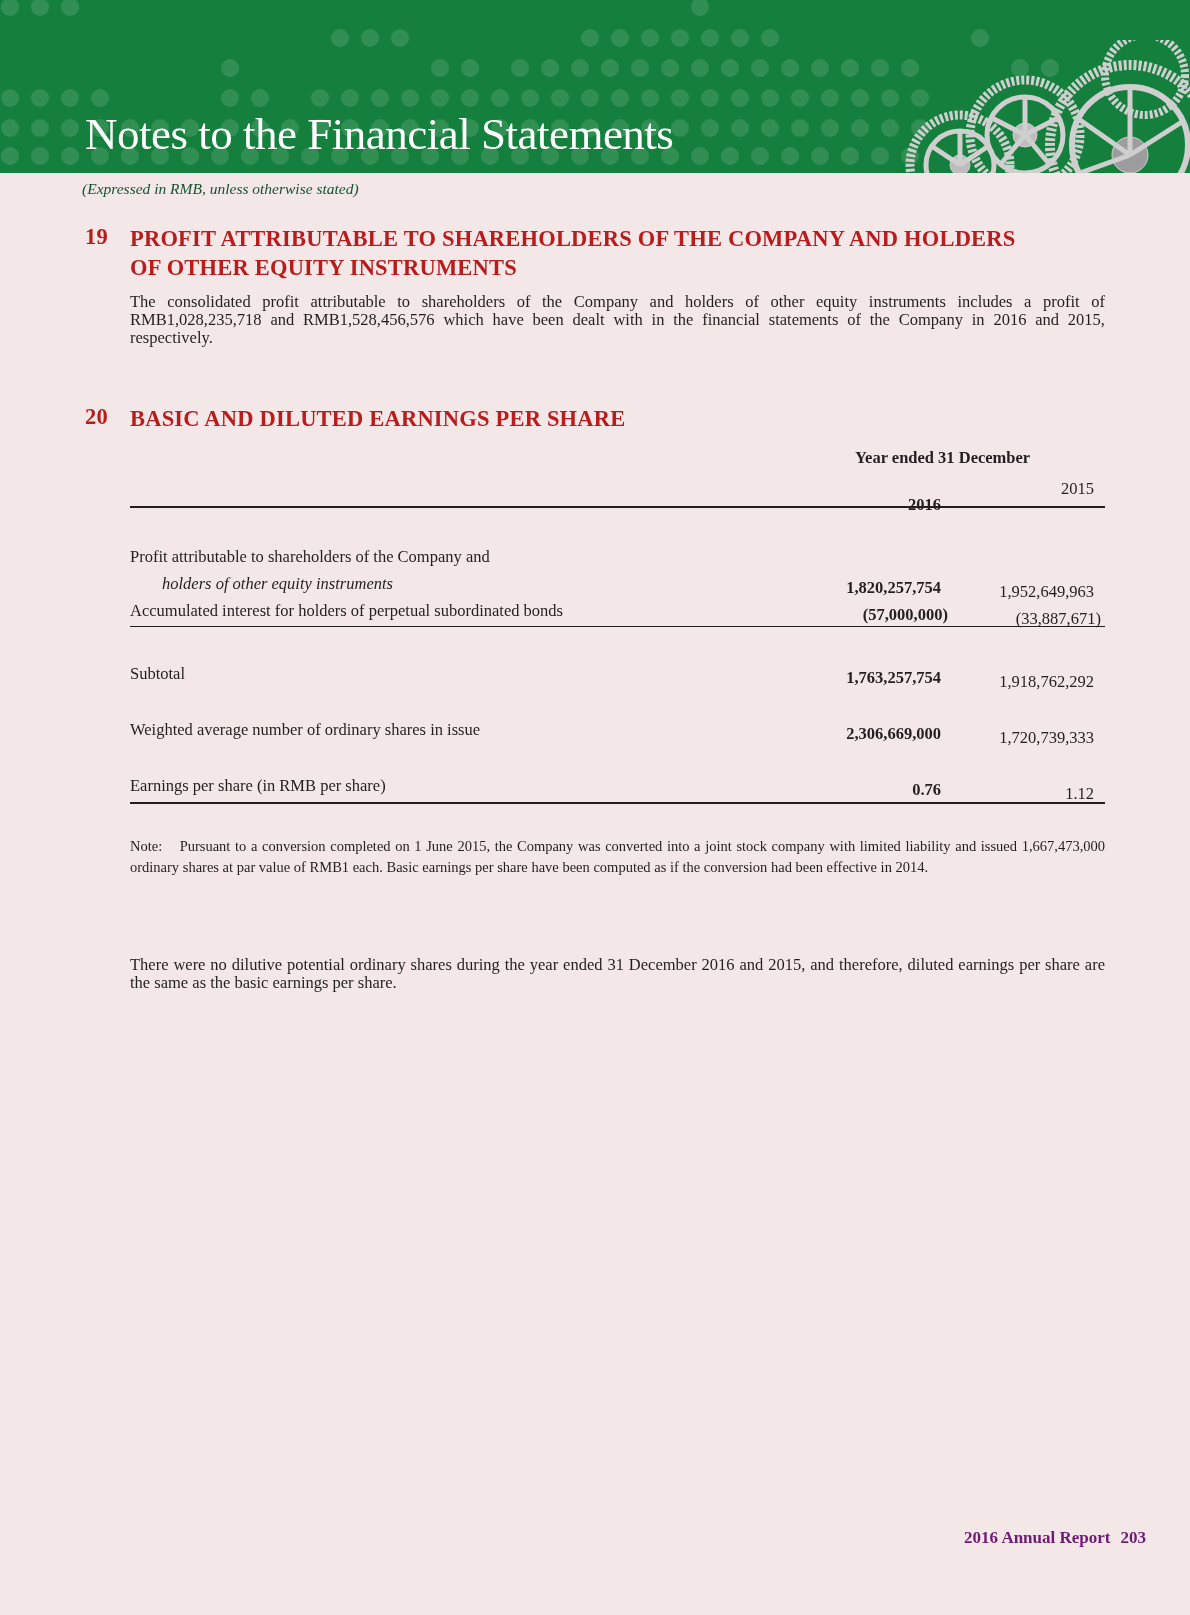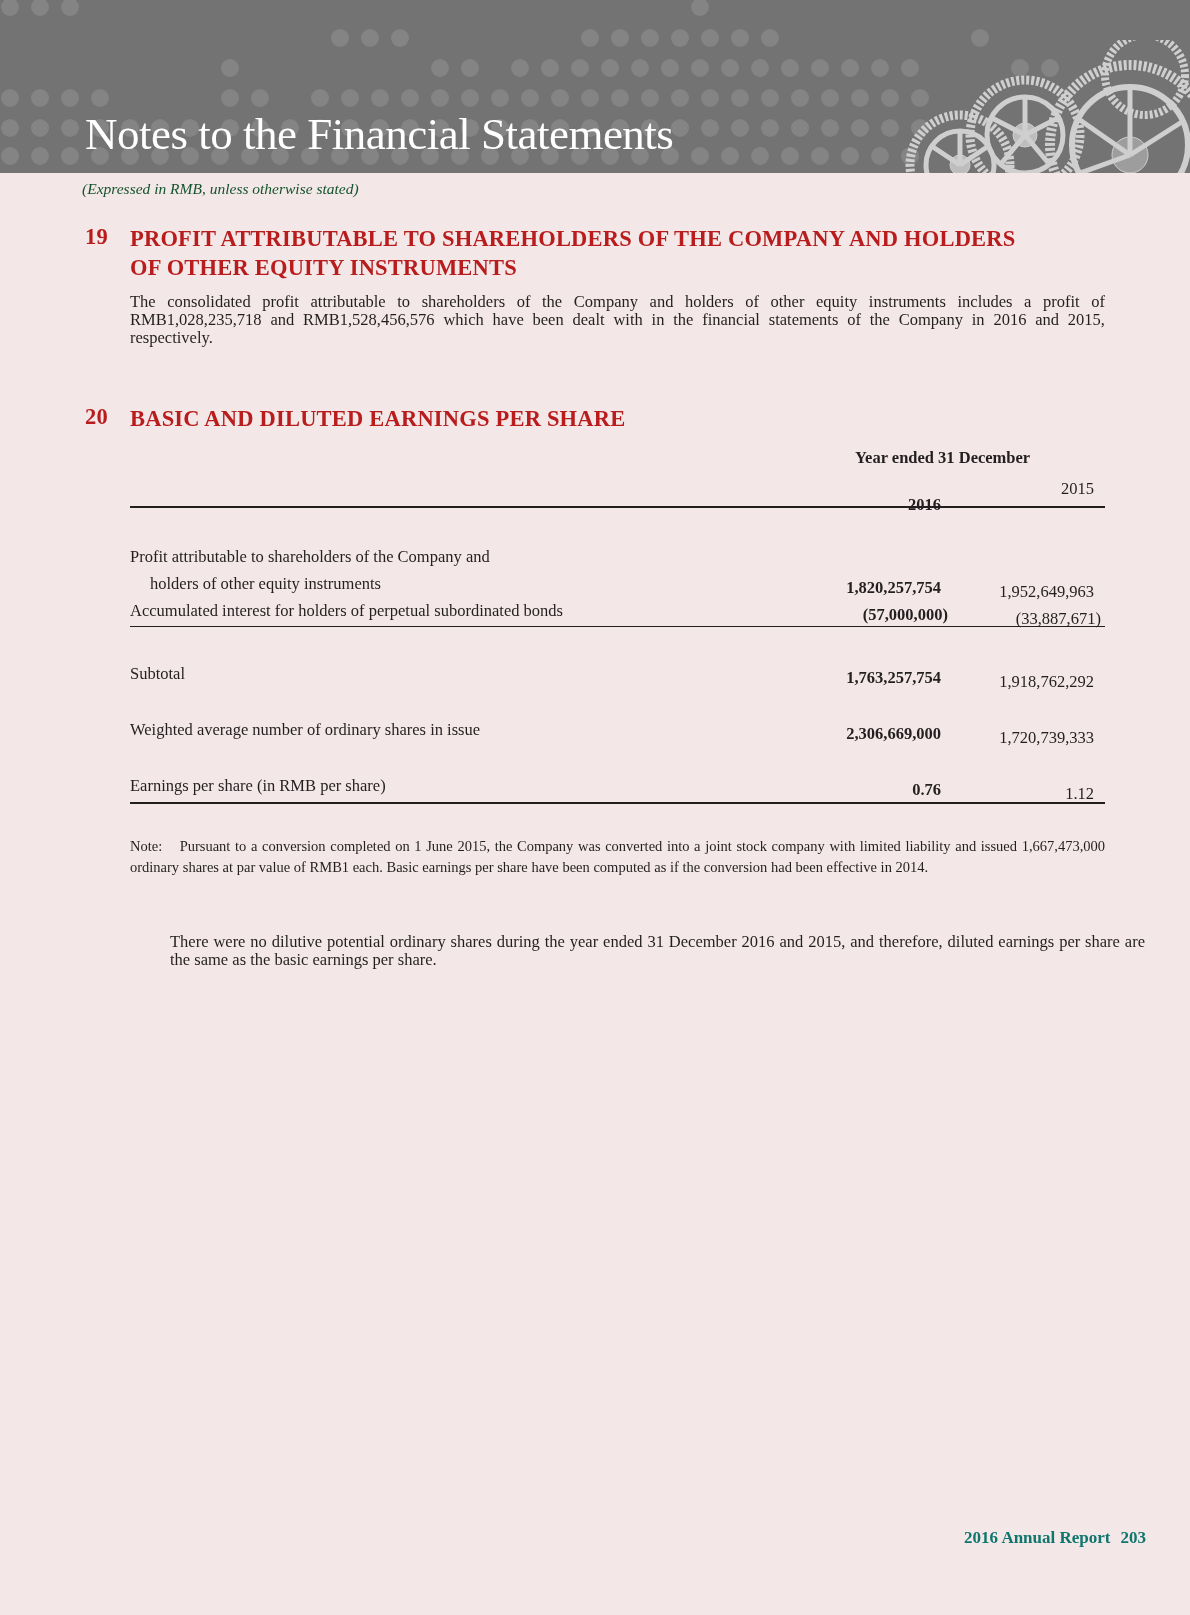--- a/index.html
+++ b/index.html
@@ -6,21 +6,21 @@
   body {
     width: 1190px; height: 1615px;
     background: #f3e7e7;
     font-family: "Liberation Serif", "DejaVu Serif", serif;
     color: #231f20;
     position: relative;
     overflow: hidden;
   }
   .banner {
     position: absolute; left: 0; top: 0; width: 1190px; height: 173px;
-    background: #737373;
+    background: #15803d;
     overflow: hidden;
   }
   .banner svg.dots { position: absolute; left: 0; top: 0; }
   .banner .title {
     position: absolute; left: 85px; top: 108px;
     font-size: 45px; color: #ffffff; letter-spacing: -0.5px;
     font-family: "Liberation Serif", serif;
     white-space: nowrap;
   }
   .gears { position: absolute; right: 0; top: 40px; }
@@ -41,33 +41,33 @@
     text-align-last: left;
   }
   .table { position: absolute; left: 130px; width: 975px; top: 448px; font-size: 16.5px; }
   .hdr-year { position: absolute; left: 725px; top: 0; font-weight: bold; }
   .hdr-2016 { position: absolute; right: 164px; top: 34px; font-weight: bold; margin-top: 13px; }
   .hdr-2015 { position: absolute; right: 11px; top: 31px; }
   .rule-thick { position: absolute; height: 2px; background: #231f20; }
   .rule-thin { position: absolute; height: 1px; background: #231f20; }
   .row { position: absolute; left: 0; width: 975px; height: 22px; }
   .row .label { position: absolute; left: 0; top: 0; white-space: nowrap; }
-  .row .label.indent { left: 20px; }
+  .row .label.indent { left: 32px; font-style: italic; }
   .row .v2016 { position: absolute; right: 164px; top: 4px; font-weight: bold; white-space: nowrap; }
   .row .v2016.paren { right: 157px; }
   .row .v2015 { position: absolute; right: 11px; top: 8px; white-space: nowrap; }
   .row .v2015.paren { right: 4px; }
   .note {
     position: absolute; left: 130px; top: 836px; width: 975px;
     font-size: 14.5px; line-height: 21px;
   }
   .note .note-text { position: absolute; left: 0; top: 0; text-indent: 45px; width: 975px; text-align: justify; text-align-last: left; }
   .footer {
     position: absolute; right: 44px; top: 1528px;
-    color: #0f766e; font-size: 17px; font-weight: bold;
+    color: #701a75; font-size: 17px; font-weight: bold;
   }
   .footer .page { margin-left: 10px; font-weight: bold; }
 </style>
 </head>
 <body>
 
 <div class="banner">
   <svg class="dots" width="1190" height="173" viewBox="0 0 1190 173">
     <g fill="#ffffff" fill-opacity="0.12" id="dotgroup">
         <circle cx="10" cy="7" r="9"></circle>
@@ -282,17 +282,17 @@
   <div class="rule-thick" style="left:0; width:975px; top:354px;"></div>
 </div>
 
 <div class="note">
   <div class="note-text">
     <span style="display:inline-block; width:45px; text-indent:0; margin-left:-45px;">Note:</span>
     <span>Pursuant to a conversion completed on 1 June 2015, the Company was converted into a joint stock company with limited liability and issued 1,667,473,000 ordinary shares at par value of RMB1 each. Basic earnings per share have been computed as if the conversion had been effective in 2014.</span>
   </div>
 </div>
 
-<div class="para" style="top:933px;margin-left:40px;">There were no dilutive potential ordinary shares during the year ended 31 December 2016 and 2015, and therefore, diluted earnings per share are the same as the basic earnings per share.</div>
+<div class="para" style="top:956px;">There were no dilutive potential ordinary shares during the year ended 31 December 2016 and 2015, and therefore, diluted earnings per share are the same as the basic earnings per share.</div>
 
 <div class="footer">
   <span>2016 Annual Report</span><span class="page">203</span>
 </div>
 
 </body></html>

